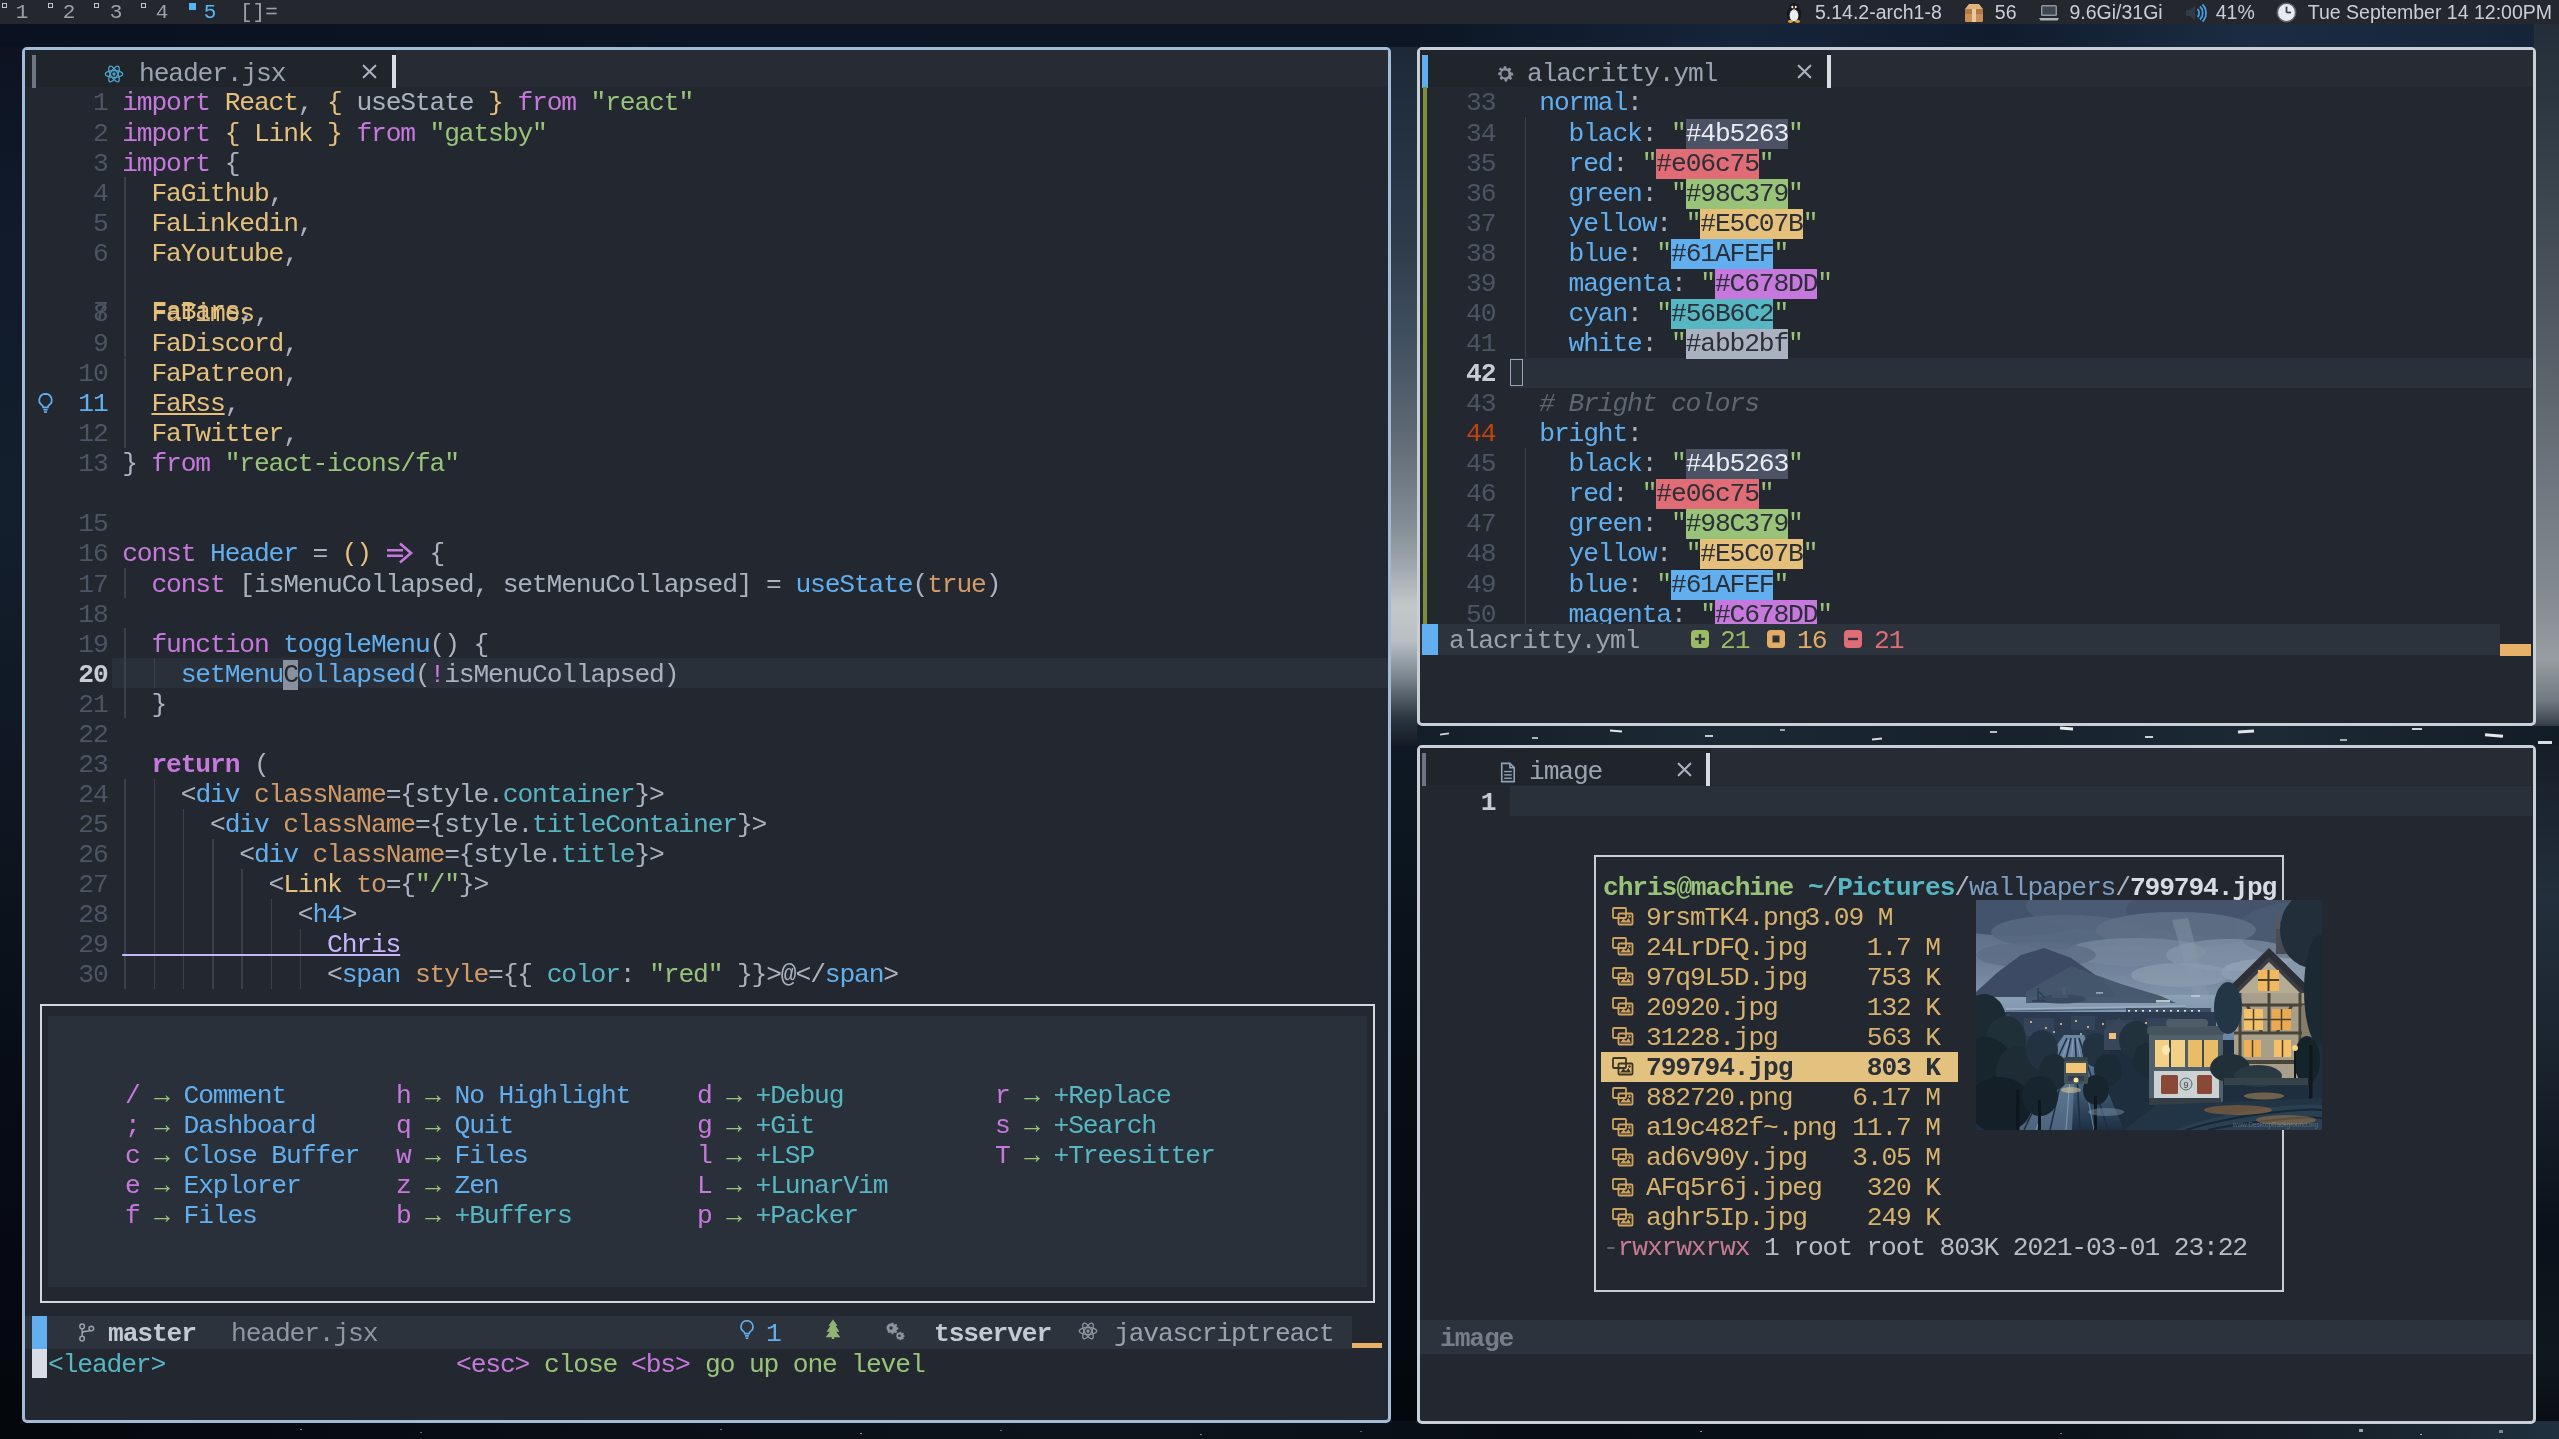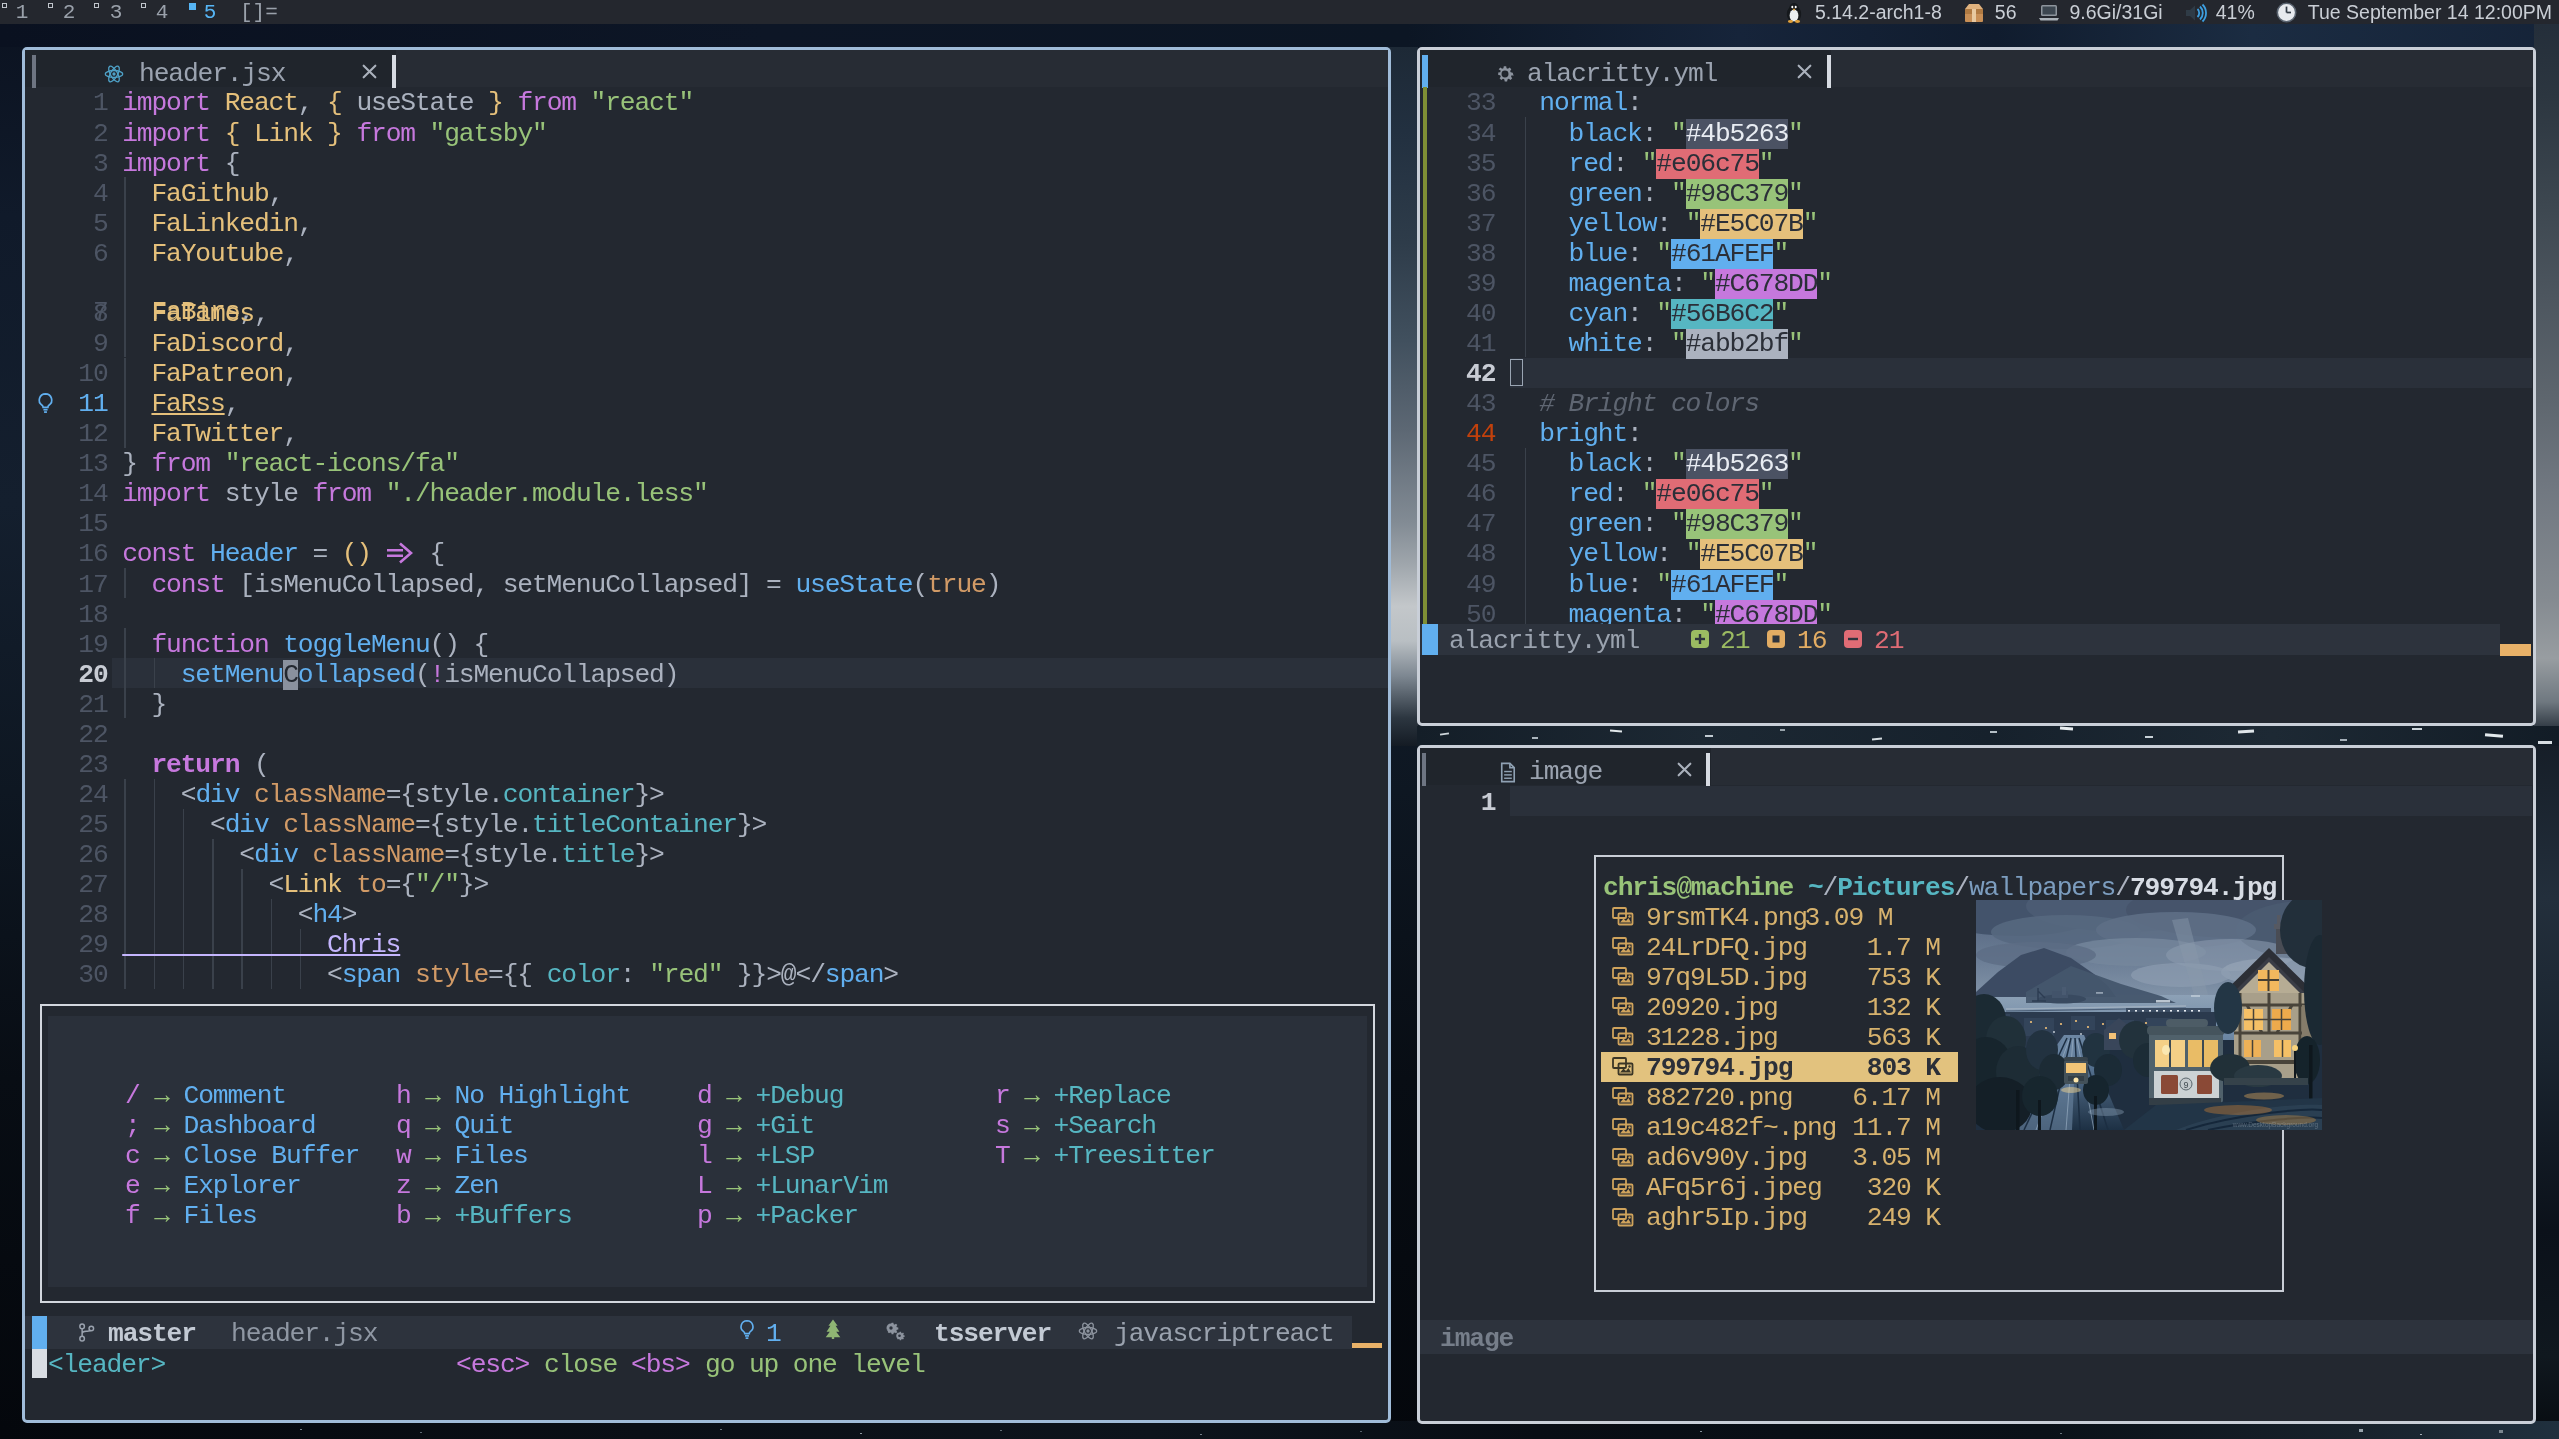--- a/index.html
+++ b/index.html
@@ -173,21 +173,20 @@
 <div class="row" style="left:49px;top:177.1px;"><span style="color:#4d5564;">&nbsp;&nbsp;&nbsp;4</span>&nbsp;&nbsp;&nbsp;<span style="color:#e5c07b;">FaGithub</span><span style="color:#abb2bf;">,</span></div>
 <div class="row" style="left:49px;top:207.2px;"><span style="color:#4d5564;">&nbsp;&nbsp;&nbsp;5</span>&nbsp;&nbsp;&nbsp;<span style="color:#e5c07b;">FaLinkedin</span><span style="color:#abb2bf;">,</span></div>
 <div class="row" style="left:49px;top:237.2px;"><span style="color:#4d5564;">&nbsp;&nbsp;&nbsp;6</span>&nbsp;&nbsp;&nbsp;<span style="color:#e5c07b;">FaYoutube</span><span style="color:#abb2bf;">,</span></div>
 <div class="row" style="left:49px;top:267.3px;margin-top:28px;"><span style="color:#4d5564;">&nbsp;&nbsp;&nbsp;7</span>&nbsp;&nbsp;&nbsp;<span style="color:#e5c07b;">FaBars</span><span style="color:#abb2bf;">,</span></div>
 <div class="row" style="left:49px;top:297.4px;"><span style="color:#4d5564;">&nbsp;&nbsp;&nbsp;8</span>&nbsp;&nbsp;&nbsp;<span style="color:#e5c07b;">FaTimes</span><span style="color:#abb2bf;">,</span></div>
 <div class="row" style="left:49px;top:327.4px;"><span style="color:#4d5564;">&nbsp;&nbsp;&nbsp;9</span>&nbsp;&nbsp;&nbsp;<span style="color:#e5c07b;">FaDiscord</span><span style="color:#abb2bf;">,</span></div>
 <div class="row" style="left:49px;top:357.5px;"><span style="color:#4d5564;">&nbsp;&nbsp;10</span>&nbsp;&nbsp;&nbsp;<span style="color:#e5c07b;">FaPatreon</span><span style="color:#abb2bf;">,</span></div>
 <div class="row" style="left:49px;top:387.6px;"><span style="color:#61afef;">&nbsp;&nbsp;11</span>&nbsp;&nbsp;&nbsp;<span style="color:#e5c07b;text-decoration:underline;">FaRss</span><span style="color:#abb2bf;">,</span></div>
 <div class="row" style="left:49px;top:417.6px;"><span style="color:#4d5564;">&nbsp;&nbsp;12</span>&nbsp;&nbsp;&nbsp;<span style="color:#e5c07b;">FaTwitter</span><span style="color:#abb2bf;">,</span></div>
 <div class="row" style="left:49px;top:447.7px;"><span style="color:#4d5564;">&nbsp;&nbsp;13</span>&nbsp;<span style="color:#abb2bf;">}</span>&nbsp;<span style="color:#c678dd;">from</span>&nbsp;<span style="color:#98c379;">"react-icons/fa"</span></div>
-<div class="row" style="left:49px;top:477.8px;"><span style="color:#4d5564;">&nbsp;&nbsp;14</span>&nbsp;<span style="color:#c678dd;">import</span><span style="color:#abb2bf;">&nbsp;style&nbsp;</span><span style="color:#c678dd;">from</span>&nbsp;<span style="color:#98c379;">"./header.module.less"</span></div>
 <div class="row" style="left:49px;top:507.9px;"><span style="color:#4d5564;">&nbsp;&nbsp;15</span>&nbsp;</div>
 <div class="row" style="left:49px;top:537.9px;"><span style="color:#4d5564;">&nbsp;&nbsp;16</span>&nbsp;<span style="color:#c678dd;">const</span>&nbsp;<span style="color:#61afef;">Header</span><span style="color:#abb2bf;">&nbsp;=&nbsp;</span><span style="color:#e5c07b;">()</span>&nbsp;&nbsp;&nbsp;&nbsp;<span style="color:#abb2bf;">{</span></div>
 <svg class="abs" style="left:386px;top:542px" width="27" height="23" viewBox="0 0 27 23">
 <path d="M1 8.2 H17 M1 13.8 H17" stroke="#c678dd" stroke-width="2.6" fill="none"></path>
 <path d="M14 1.5 L25 11 L14 20.5" stroke="#c678dd" stroke-width="2.6" fill="none" stroke-linejoin="miter"></path>
     </svg>
 <div class="row" style="left:49px;top:568.0px;"><span style="color:#4d5564;">&nbsp;&nbsp;17</span>&nbsp;&nbsp;&nbsp;<span style="color:#c678dd;">const</span><span style="color:#abb2bf;">&nbsp;[isMenuCollapsed,&nbsp;setMenuCollapsed]&nbsp;=&nbsp;</span><span style="color:#61afef;">useState</span><span style="color:#abb2bf;">(</span><span style="color:#d19a66;">true</span><span style="color:#abb2bf;">)</span></div>
 <div class="row" style="left:49px;top:598.1px;"><span style="color:#4d5564;">&nbsp;&nbsp;18</span>&nbsp;</div>
 <div class="row" style="left:49px;top:628.1px;"><span style="color:#4d5564;">&nbsp;&nbsp;19</span>&nbsp;&nbsp;&nbsp;<span style="color:#c678dd;">function</span>&nbsp;<span style="color:#61afef;">toggleMenu</span><span style="color:#abb2bf;">()&nbsp;{</span></div>
 <div class="row" style="left:49px;top:658.2px;"><span style="font-weight:bold;color:#c8ccd4;">&nbsp;&nbsp;20</span>&nbsp;&nbsp;&nbsp;&nbsp;&nbsp;<span style="color:#61afef;">setMenu</span><span style="background:#8a919e;color:#232830;">C</span><span style="color:#61afef;">ollapsed</span><span style="color:#abb2bf;">(</span><span style="color:#c678dd;">!</span><span style="color:#abb2bf;">isMenuCollapsed</span><span style="color:#abb2bf;">)</span></div>
@@ -438,20 +437,21 @@
 <div class="row" style="left:1646px;top:1171.7px;color:#d7b26d;">AFq5r6j.jpeg</div>
 <div class="row" style="left:1757px;top:1171.7px;width:183px;text-align:right;color:#d7b26d;">320&nbsp;K</div>
 <svg class="abs" style="left:1612px;top:1207.748px" width="22" height="19" viewBox="0 0 22 19">
 <rect x="1" y="1" width="13" height="10" rx="1" fill="none" stroke="#cfa35c" stroke-width="1.8"></rect>
 <rect x="6.5" y="6.5" width="14" height="11" rx="1" fill="none" stroke="#cfa35c" stroke-width="1.8"></rect>
 <path d="M8 15.5 L11.5 11.5 L14 14 L16.5 11 L19 15.5 Z" fill="#cfa35c"></path>
 <circle cx="17.5" cy="9.5" r="1.2" fill="#cfa35c"></circle>
     </svg>
 <div class="row" style="left:1646px;top:1201.7px;color:#d7b26d;">aghr5Ip.jpg</div>
 <div class="row" style="left:1757px;top:1201.7px;width:183px;text-align:right;color:#d7b26d;">249&nbsp;K</div>
+<div class="row" style="left:1603px;top:1231.8px;"><span style="color:#5f6672;">-</span><span style="color:#c77b94;">rwxrwxrwx</span><span style="color:#b6bdc7;">&nbsp;1&nbsp;root&nbsp;root&nbsp;803K&nbsp;2021-03-01&nbsp;23:22</span></div>
 <div class="abs" style="left:1420px;top:1320px;width:1113px;height:34px;background:#2d333d;"></div>
 <div class="row" style="left:1440px;top:1322px;color:#767e8a;font-weight:bold;">image</div>
 <svg class="abs" style="left:1976px;top:900px" width="346" height="230" viewBox="0 0 346 230">
 <defs>
 <linearGradient id="sky" x1="0" y1="0" x2="0" y2="1">
  <stop offset="0" stop-color="#50617a"></stop>
           <stop offset="0.45" stop-color="#697b93"></stop>
  <stop offset="0.8" stop-color="#8395aa"></stop>
           <stop offset="1" stop-color="#93a3b6"></stop>
 </linearGradient>

